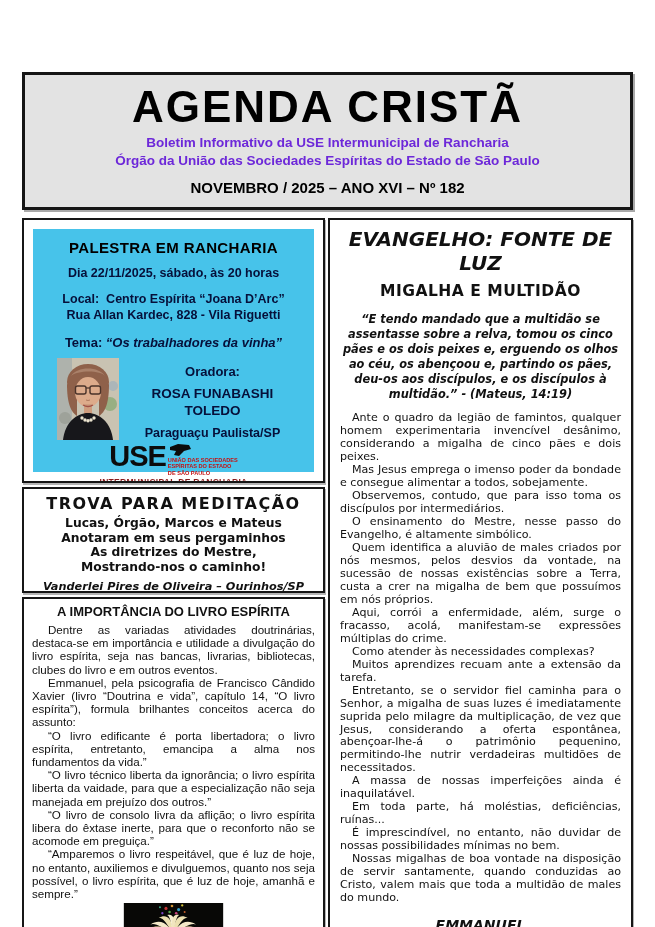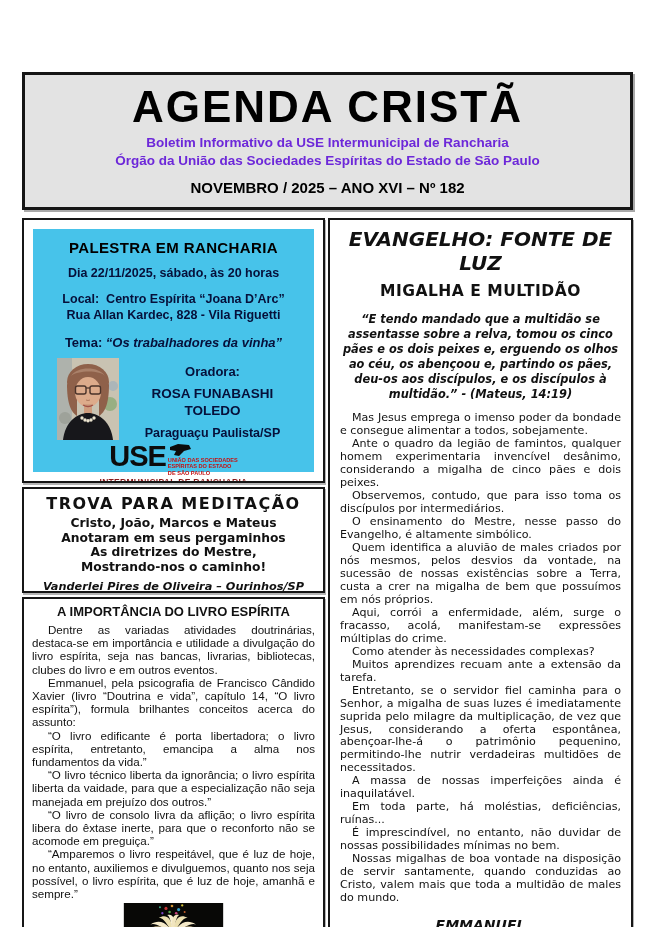--- a/index.html
+++ b/index.html
@@ -143,21 +143,21 @@
               </span>
             </div>
             <div class="logo-region">INTERMUNICIPAL DE RANCHARIA</div>
           </div>
         </div>
       </section>
 
       <section class="box trova-box">
         <div class="trova-title">TROVA PARA MEDITAÇÃO</div>
         <div class="trova-lines">
-            <div>Cristo, João, Marcos e Mateus</div>
+            <div>Lucas, Órgão, Marcos e Mateus</div>
             <div>Anotaram em seus pergaminhos</div>
             <div>As diretrizes do Mestre,</div>
             <div>Mostrando-nos o caminho!</div>
           </div>
         <div class="trova-author">Vanderlei Pires de Oliveira – Ourinhos/SP</div>
       </section>
 
       <section class="box article-box">
         <div class="article-title">A IMPORTÂNCIA DO LIVRO ESPÍRITA</div>
         <div class="article-body">
@@ -192,22 +192,22 @@
           <path d="M82,53 C86,28 88,22 92,20 C80,16 78,30 82,53 Z" fill="#f1e5be"></path>
         </svg>
       </section>
     </div>
 
     <section class="col-right box evangelho">
       <div class="ev-title">EVANGELHO: FONTE DE LUZ</div>
       <div class="ev-subtitle">MIGALHA E MULTIDÃO</div>
       <div class="ev-quote">“E tendo mandado que a multidão se assentasse sobre a relva, tomou os cinco pães e os dois peixes e, erguendo os olhos ao céu, os abençoou e, partindo os pães, deu-os aos discípulos, e os discípulos à multidão.” - (Mateus, 14:19)</div>
       <div class="ev-body">
+          <p>Ante o quadro da legião de famintos, qualquer homem experimentaria invencível desânimo, considerando a migalha de cinco pães e dois peixes.</p>
           <p>Mas Jesus emprega o imenso poder da bondade e consegue alimentar a todos, sobejamente.</p>
-          <p>Ante o quadro da legião de famintos, qualquer homem experimentaria invencível desânimo, considerando a migalha de cinco pães e dois peixes.</p>
           <p>Observemos, contudo, que para isso toma os discípulos por intermediários.</p>
           <p>O ensinamento do Mestre, nesse passo do Evangelho, é altamente simbólico.</p>
           <p>Quem identifica a aluvião de males criados por nós mesmos, pelos desvios da vontade, na sucessão de nossas existências sobre a Terra, custa a crer na migalha de bem que possuímos em nós próprios.</p>
           <p>Aqui, corrói a enfermidade, além, surge o fracasso, acolá, manifestam-se expressões múltiplas do crime.</p>
           <p>Como atender às necessidades complexas?</p>
           <p>Muitos aprendizes recuam ante a extensão da tarefa.</p>
           <p>Entretanto, se o servidor fiel caminha para o Senhor, a migalha de suas luzes é imediatamente suprida pelo milagre da multiplicação, de vez que Jesus, considerando a oferta espontânea, abençoar-lhe-á o patrimônio pequenino, permitindo-lhe nutrir verdadeiras multidões de necessitados.</p>
           <p>A massa de nossas imperfeições ainda é inaquilatável.</p>
           <p>Em toda parte, há moléstias, deficiências, ruínas...</p>
           <p>É imprescindível, no entanto, não duvidar de nossas possibilidades mínimas no bem.</p>

